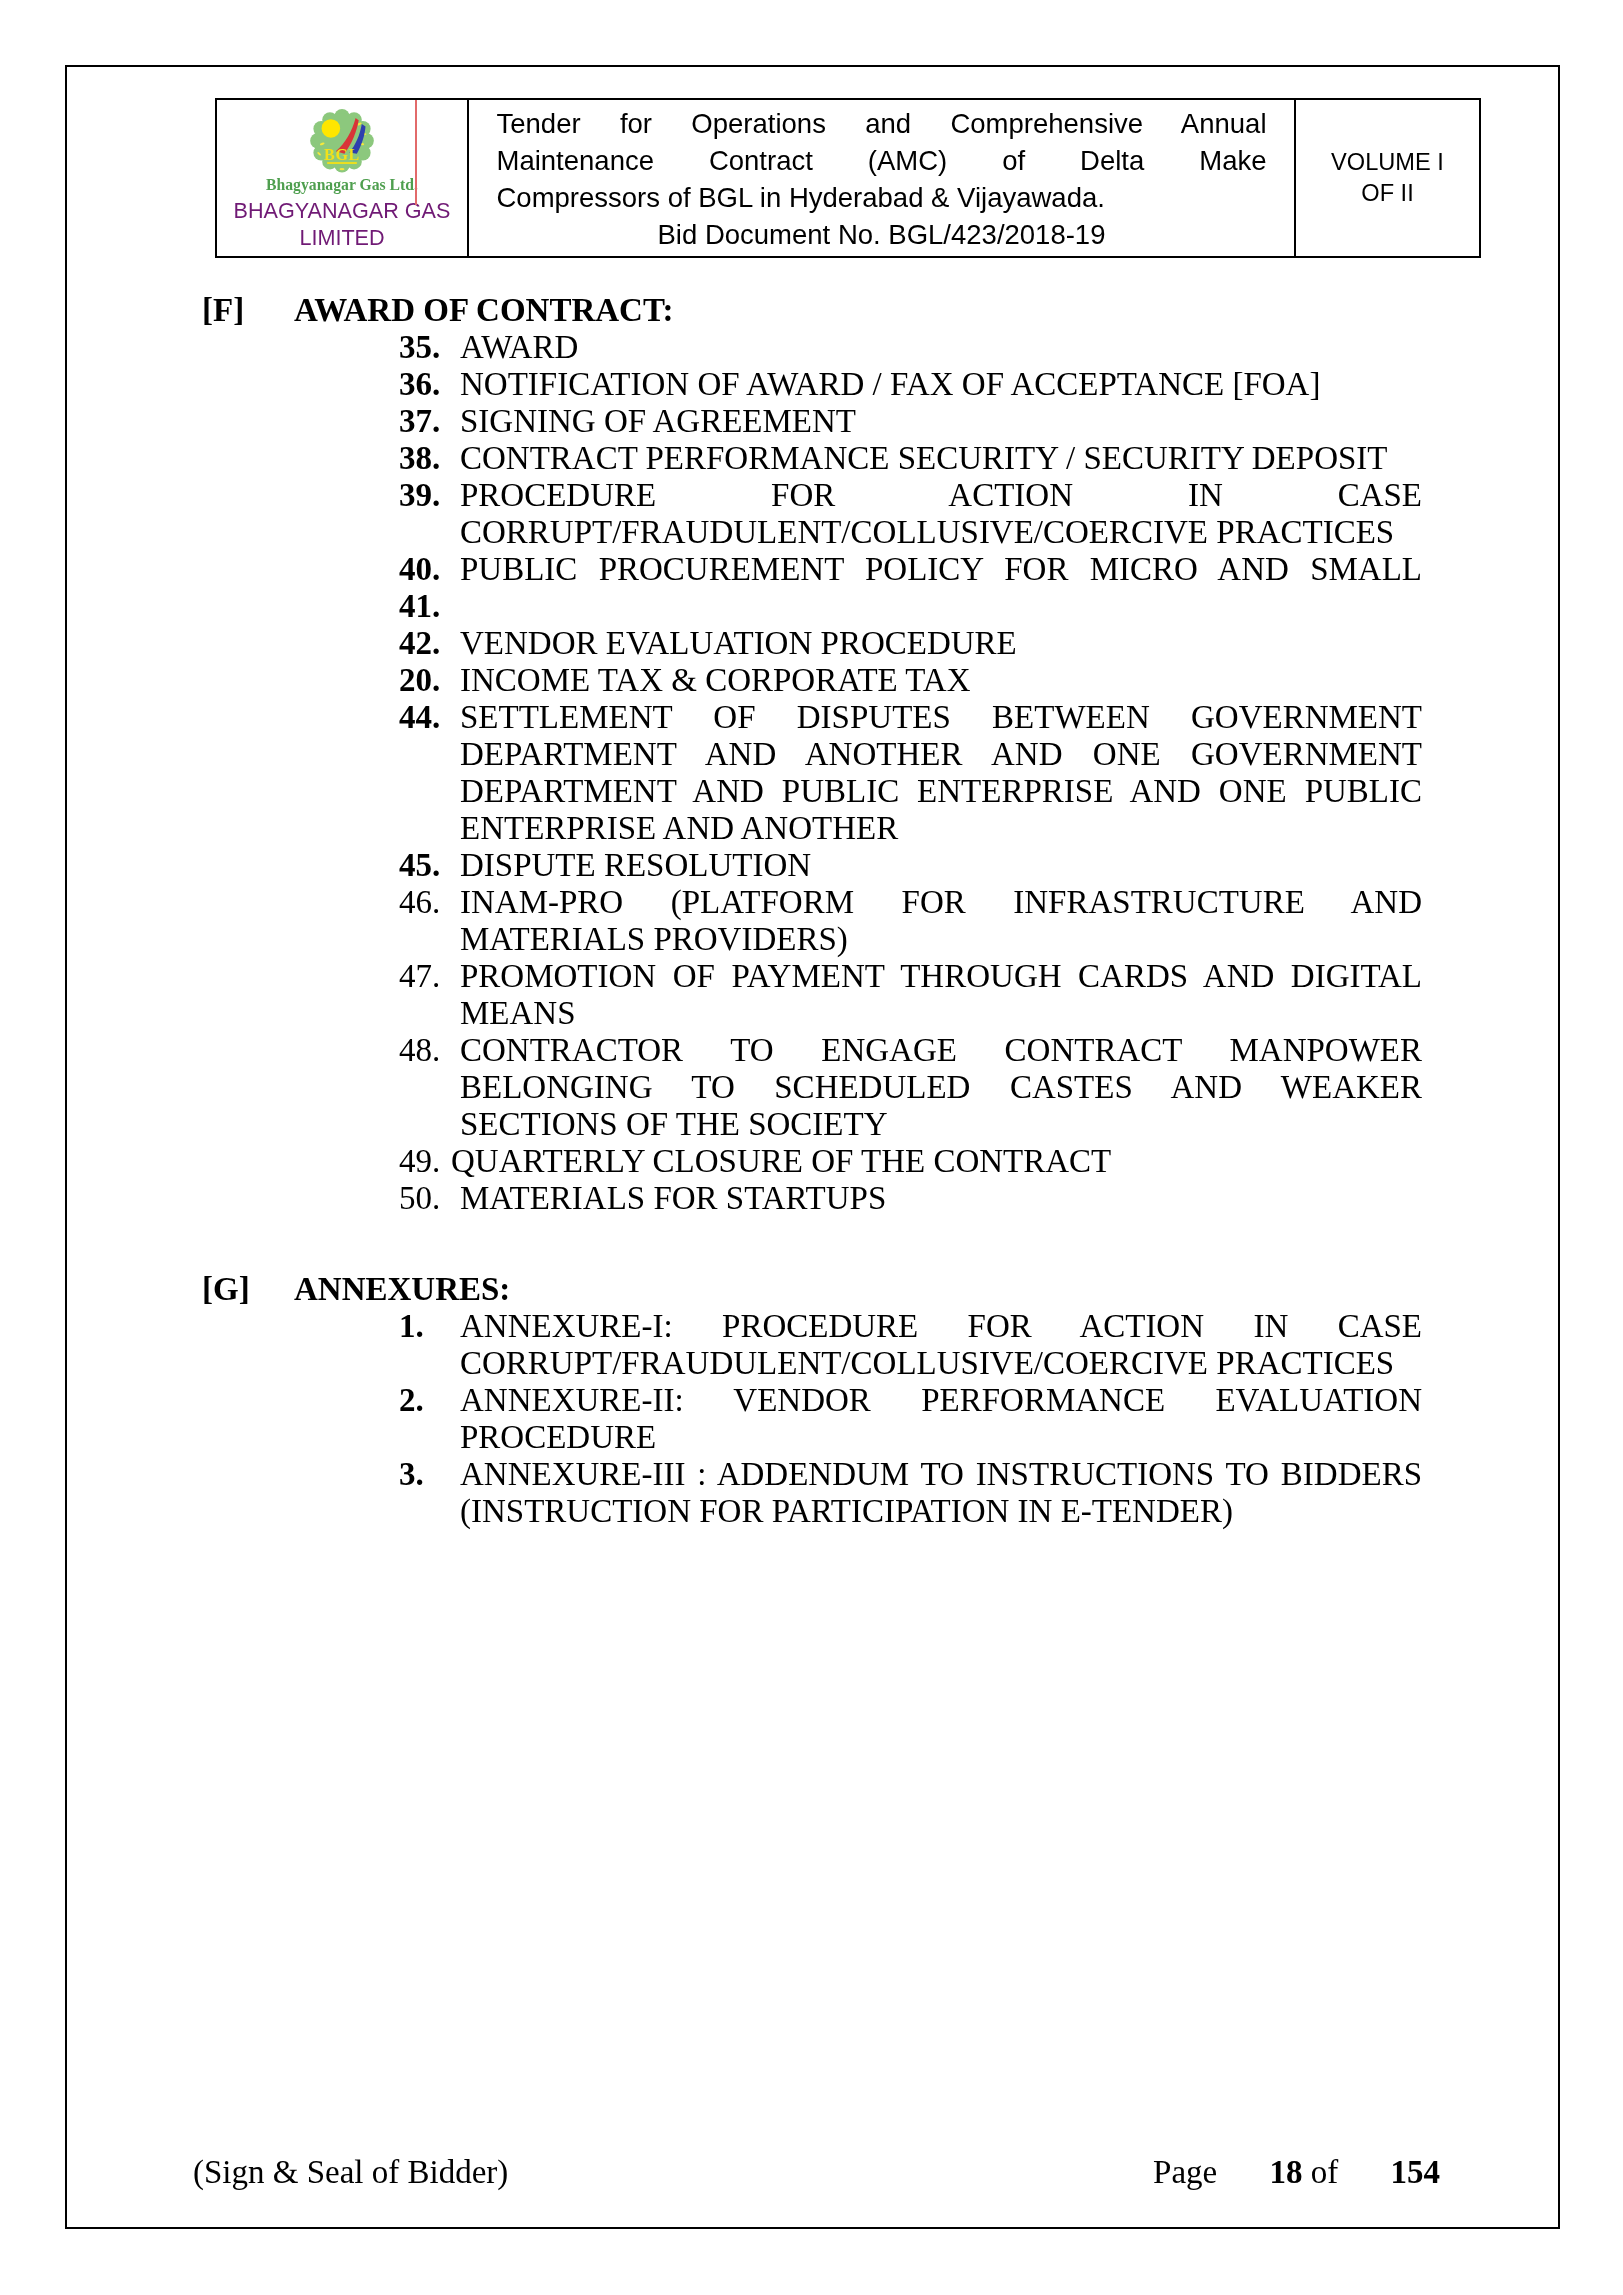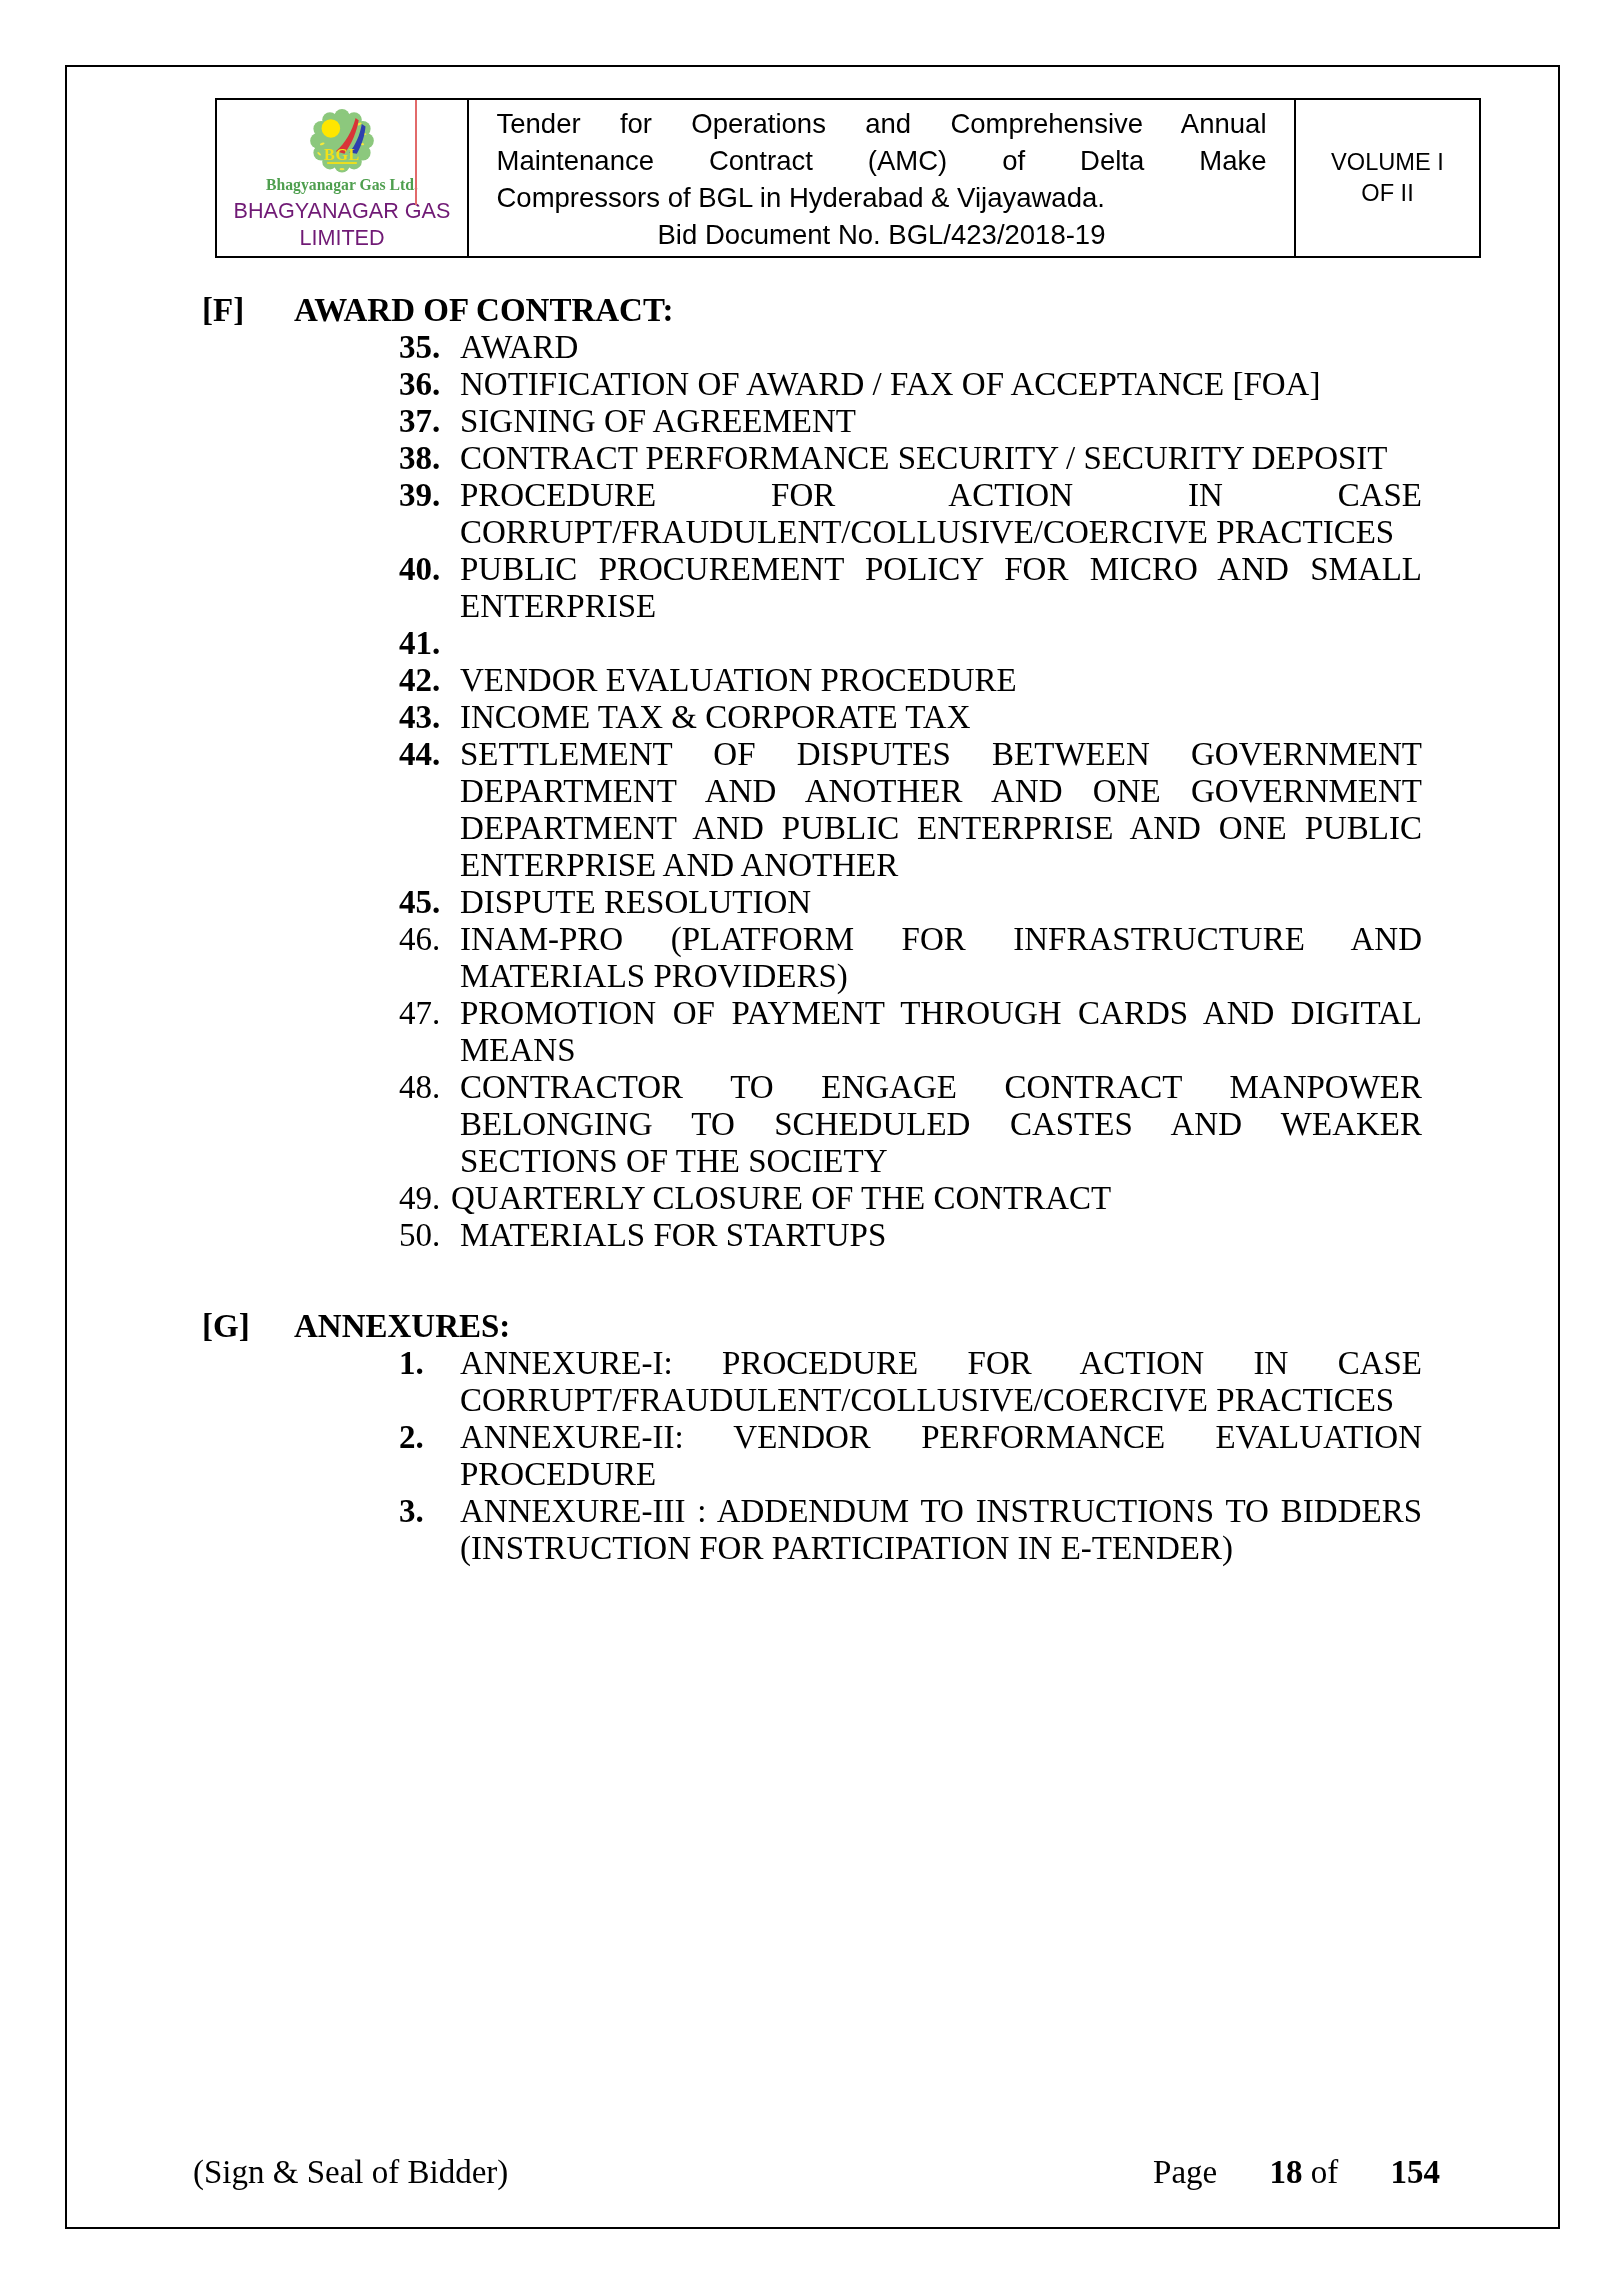--- a/index.html
+++ b/index.html
@@ -157,34 +157,33 @@
         <span class="toc-num bold">39.</span>
         <div class="toc-lines">
           <div class="jl">PROCEDURE FOR ACTION IN CASE</div>
           <div class="ll">CORRUPT/FRAUDULENT/COLLUSIVE/COERCIVE PRACTICES</div>
         </div>
       </div>
       <div class="toc-item">
         <span class="toc-num bold">40.</span>
         <div class="toc-lines">
           <div class="jl">PUBLIC PROCUREMENT POLICY FOR MICRO AND SMALL</div>
-          <div class="ll">ENTERPRISE</div>
         </div>
       </div>
       <div class="toc-item">
         <span class="toc-num bold">41.</span>
       </div>
       <div class="toc-item">
         <span class="toc-num bold">42.</span>
         <div class="toc-lines">
           <div class="ll">VENDOR EVALUATION PROCEDURE</div>
         </div>
       </div>
       <div class="toc-item">
-        <span class="toc-num bold">43.</span>
+        <span class="toc-num bold">20.</span>
         <div class="toc-lines">
           <div class="ll">INCOME TAX &amp; CORPORATE TAX</div>
         </div>
       </div>
       <div class="toc-item">
         <span class="toc-num bold">44.</span>
         <div class="toc-lines">
           <div class="jl">SETTLEMENT OF DISPUTES BETWEEN GOVERNMENT</div>
           <div class="jl">DEPARTMENT AND ANOTHER AND ONE GOVERNMENT</div>
           <div class="jl">DEPARTMENT AND PUBLIC ENTERPRISE AND ONE PUBLIC</div>

